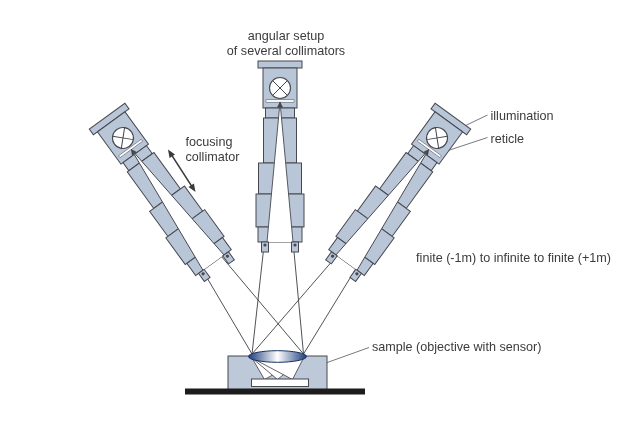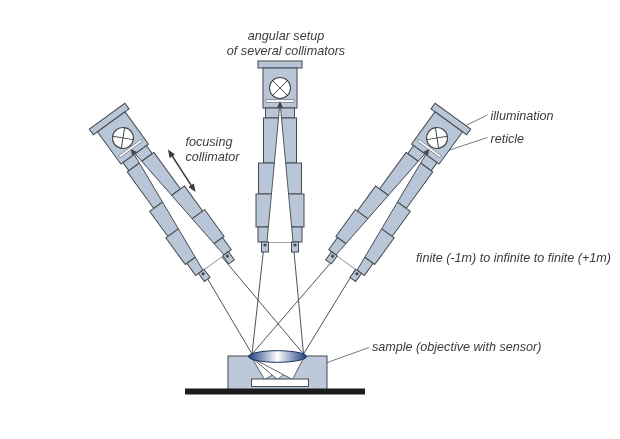--- a/index.html
+++ b/index.html
@@ -7,21 +7,20 @@
     padding: 0;
     background: #ffffff;
   }
   .stage {
     position: relative;
     width: 620px;
     height: 417px;
     background: var(--background, #ffffff);
     font-family: "Liberation Sans", sans-serif;
     overflow: hidden;
-    font-style: italic;
   }
   svg text {
     font-family: "Liberation Sans", sans-serif;
     fill: var(--text, #3b3b3b);
   }
   .label   { font-size: 12.6px; }
   .metal   { fill: var(--body-fill, #b9c6d8); stroke: var(--outline, #46484f); stroke-width: 1; stroke-linejoin: miter; }
   .wedge   { fill: var(--background, #ffffff); stroke: var(--outline, #46484f); stroke-width: 0.9; }
   .lamp    { fill: #ffffff; stroke: var(--outline, #46484f); stroke-width: 1.1; }
   .xline   { stroke: var(--outline, #46484f); stroke-width: 1; }

